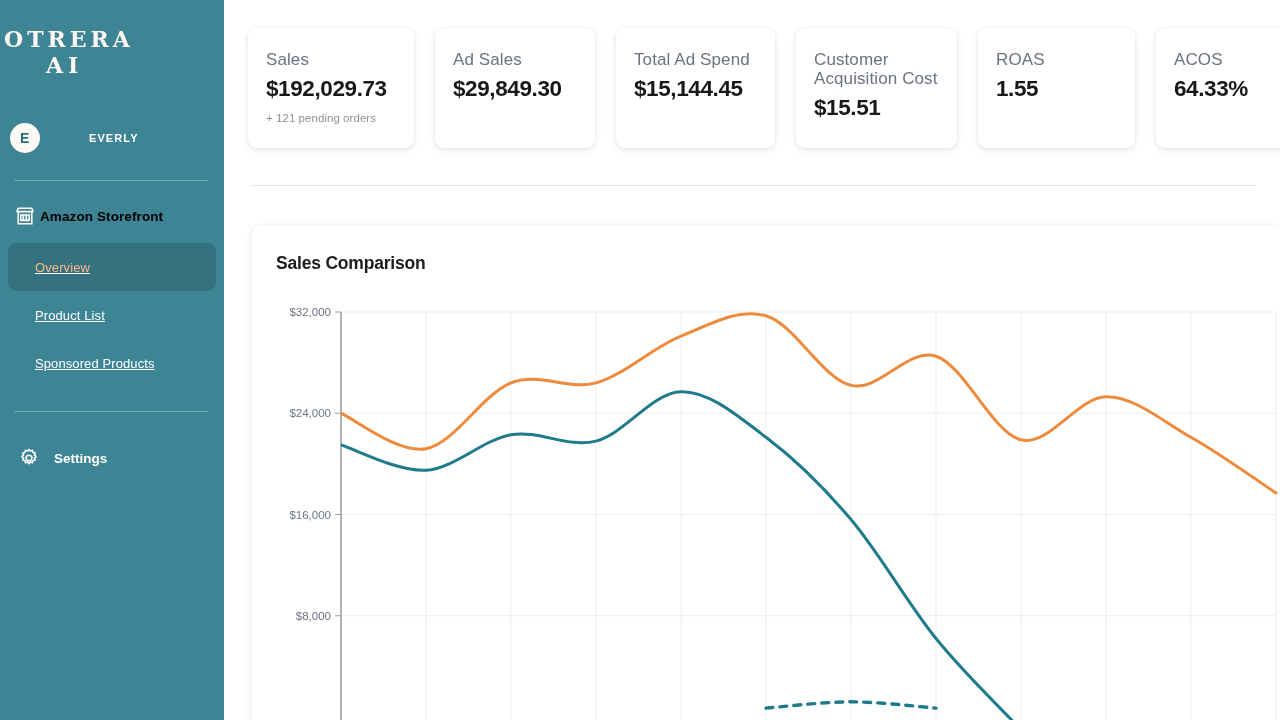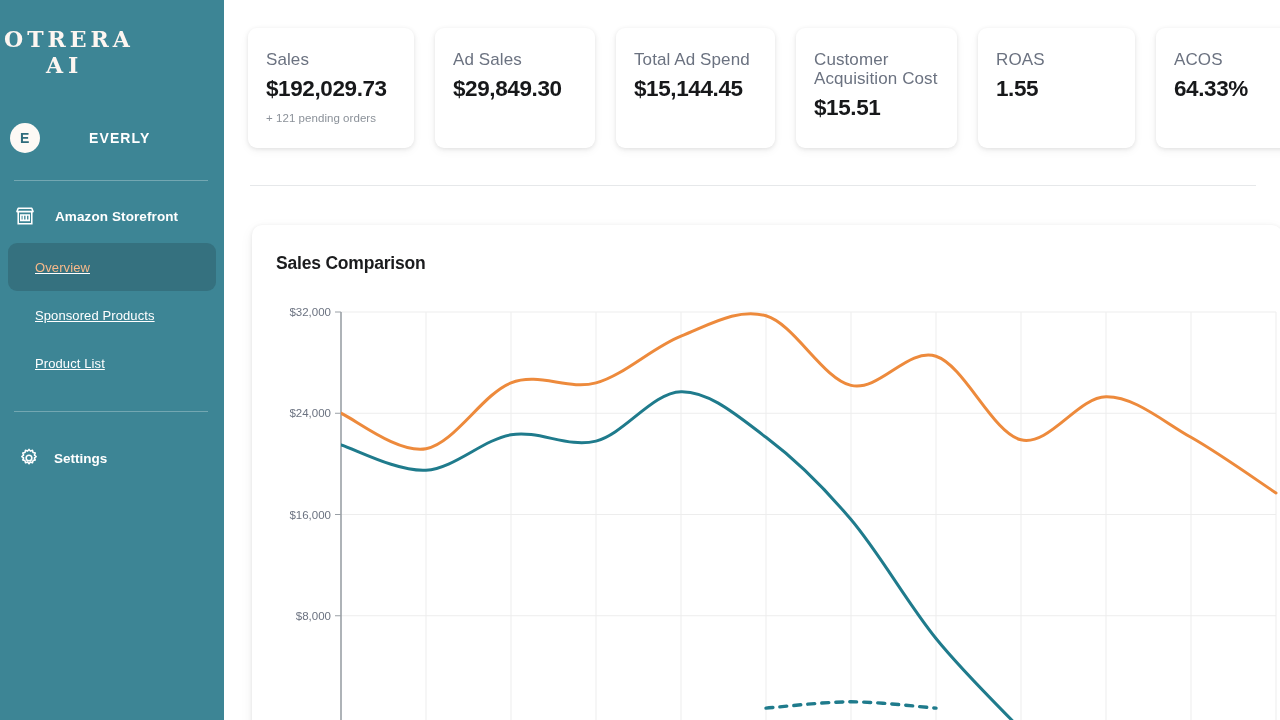--- a/index.html
+++ b/index.html
@@ -41,38 +41,38 @@
     width: 30px; height: 30px; border-radius: 50%;
     background: #fdf9f5;
     color: #2f6c7c;
     font-size: 14px; font-weight: 700;
     display: flex; align-items: center; justify-content: center;
     flex: 0 0 30px;
     letter-spacing: 0.5px;
   }
   .account-name {
     margin-left: 17px;
-    font-size: 14px; font-weight: 700;
+    font-size: 11px; font-weight: 700;
     letter-spacing: 1.1px;
     color: #ffffff;
     padding-left: 32px;
   }
   .divider {
     height: 1px; background: rgba(255,255,255,0.28);
     margin: 22px 16px 0 14px;
   }
   .nav-section { margin-top: 22px; }
   .nav-head {
     display: flex; align-items: center;
     padding-left: 14px; height: 26px;
   }
   .nav-head .ico { width: 22px; height: 22px; flex: 0 0 22px; display:block; }
   .nav-head .label {
-    margin-left: 19px;
-    font-size: 13.5px; font-weight: 700; color: #ffffff;
+    margin-left: 4px;
+    font-size: 13.5px; font-weight: 700; color: #000000;
     letter-spacing: 0.1px;
   }
   .nav-sub { margin-top: 14px; padding: 0 8px; text-decoration: underline; }
   .nav-item {
     height: 48px; display: flex; align-items: center;
     padding-left: 27px; border-radius: 9px;
     font-size: 13px; color: #ffffff;
     letter-spacing: 0.1px;
   }
   .nav-item.active { background: #35717f; color: #f6b98a; font-weight: 500; }
@@ -182,24 +182,24 @@
           </svg>
         </span>
         <span class="label">Amazon Storefront</span>
       </div>
 
       <div class="nav-sub">
         <div class="nav-item active">
           <span>Overview</span>
         </div>
         <div class="nav-item">
-          <span>Sponsored Products</span>
+          <span>Product List</span>
         </div>
         <div class="nav-item">
-          <span>Product List</span>
+          <span>Sponsored Products</span>
         </div>
       </div>
     </div>
 
     <div class="divider2"></div>
 
     <div class="settings-row">
       <span class="ico">
         <svg width="22" height="22" viewBox="0 0 24 24" fill="none" stroke="#ffffff" stroke-width="1.7">
           <circle cx="12" cy="12" r="3.1"></circle>

